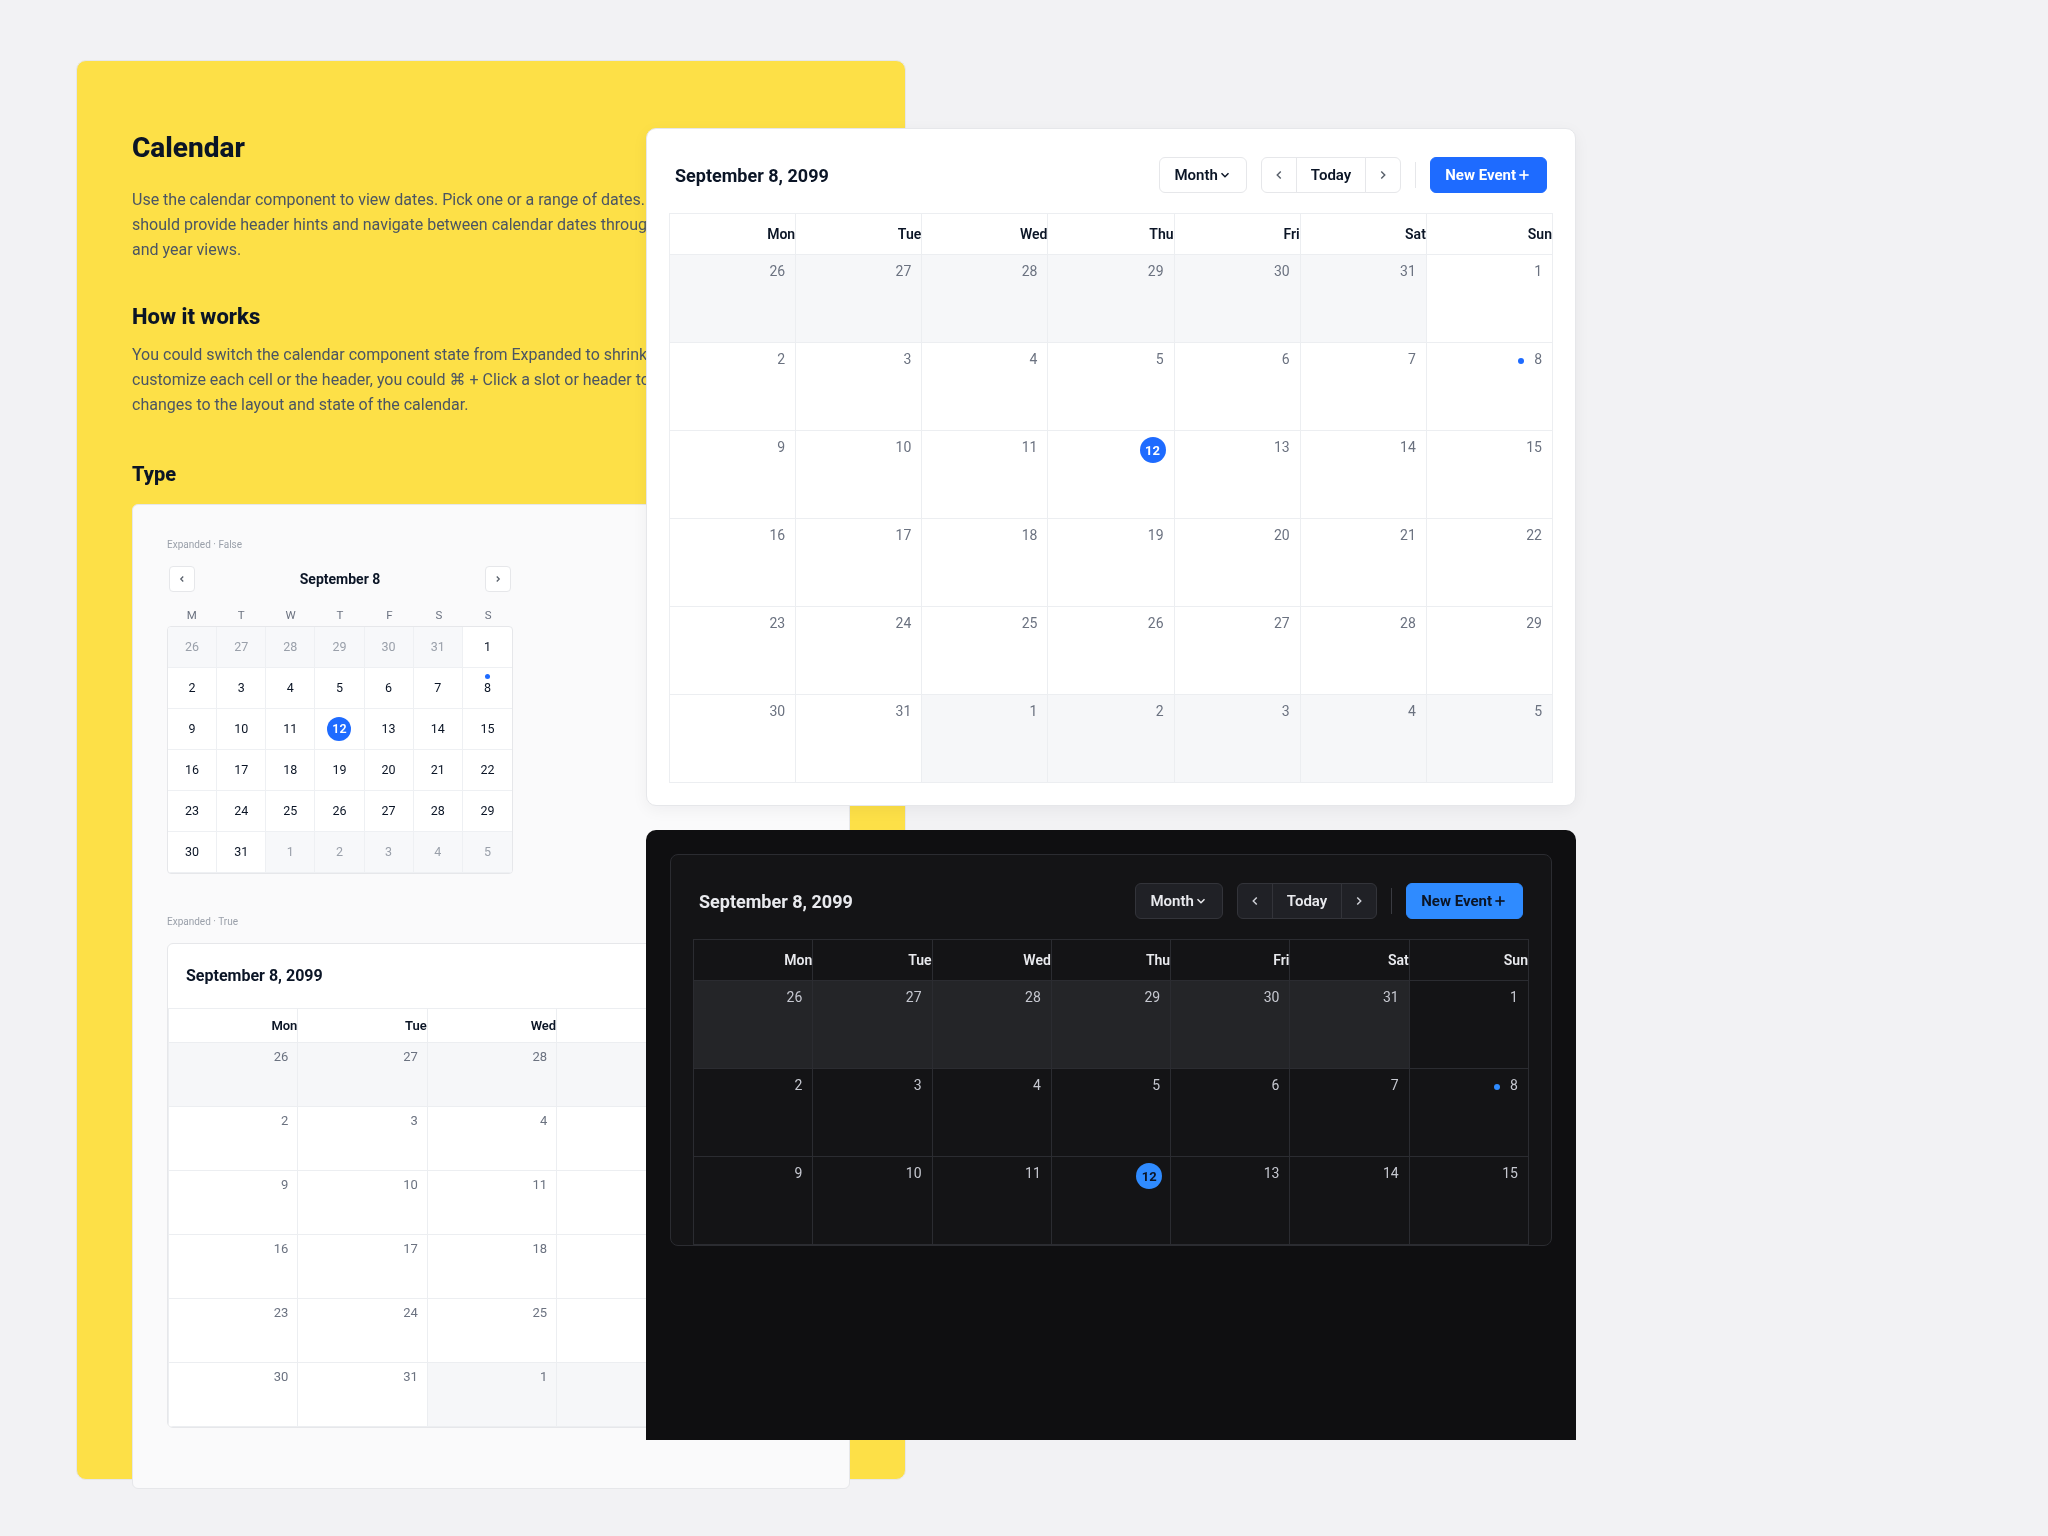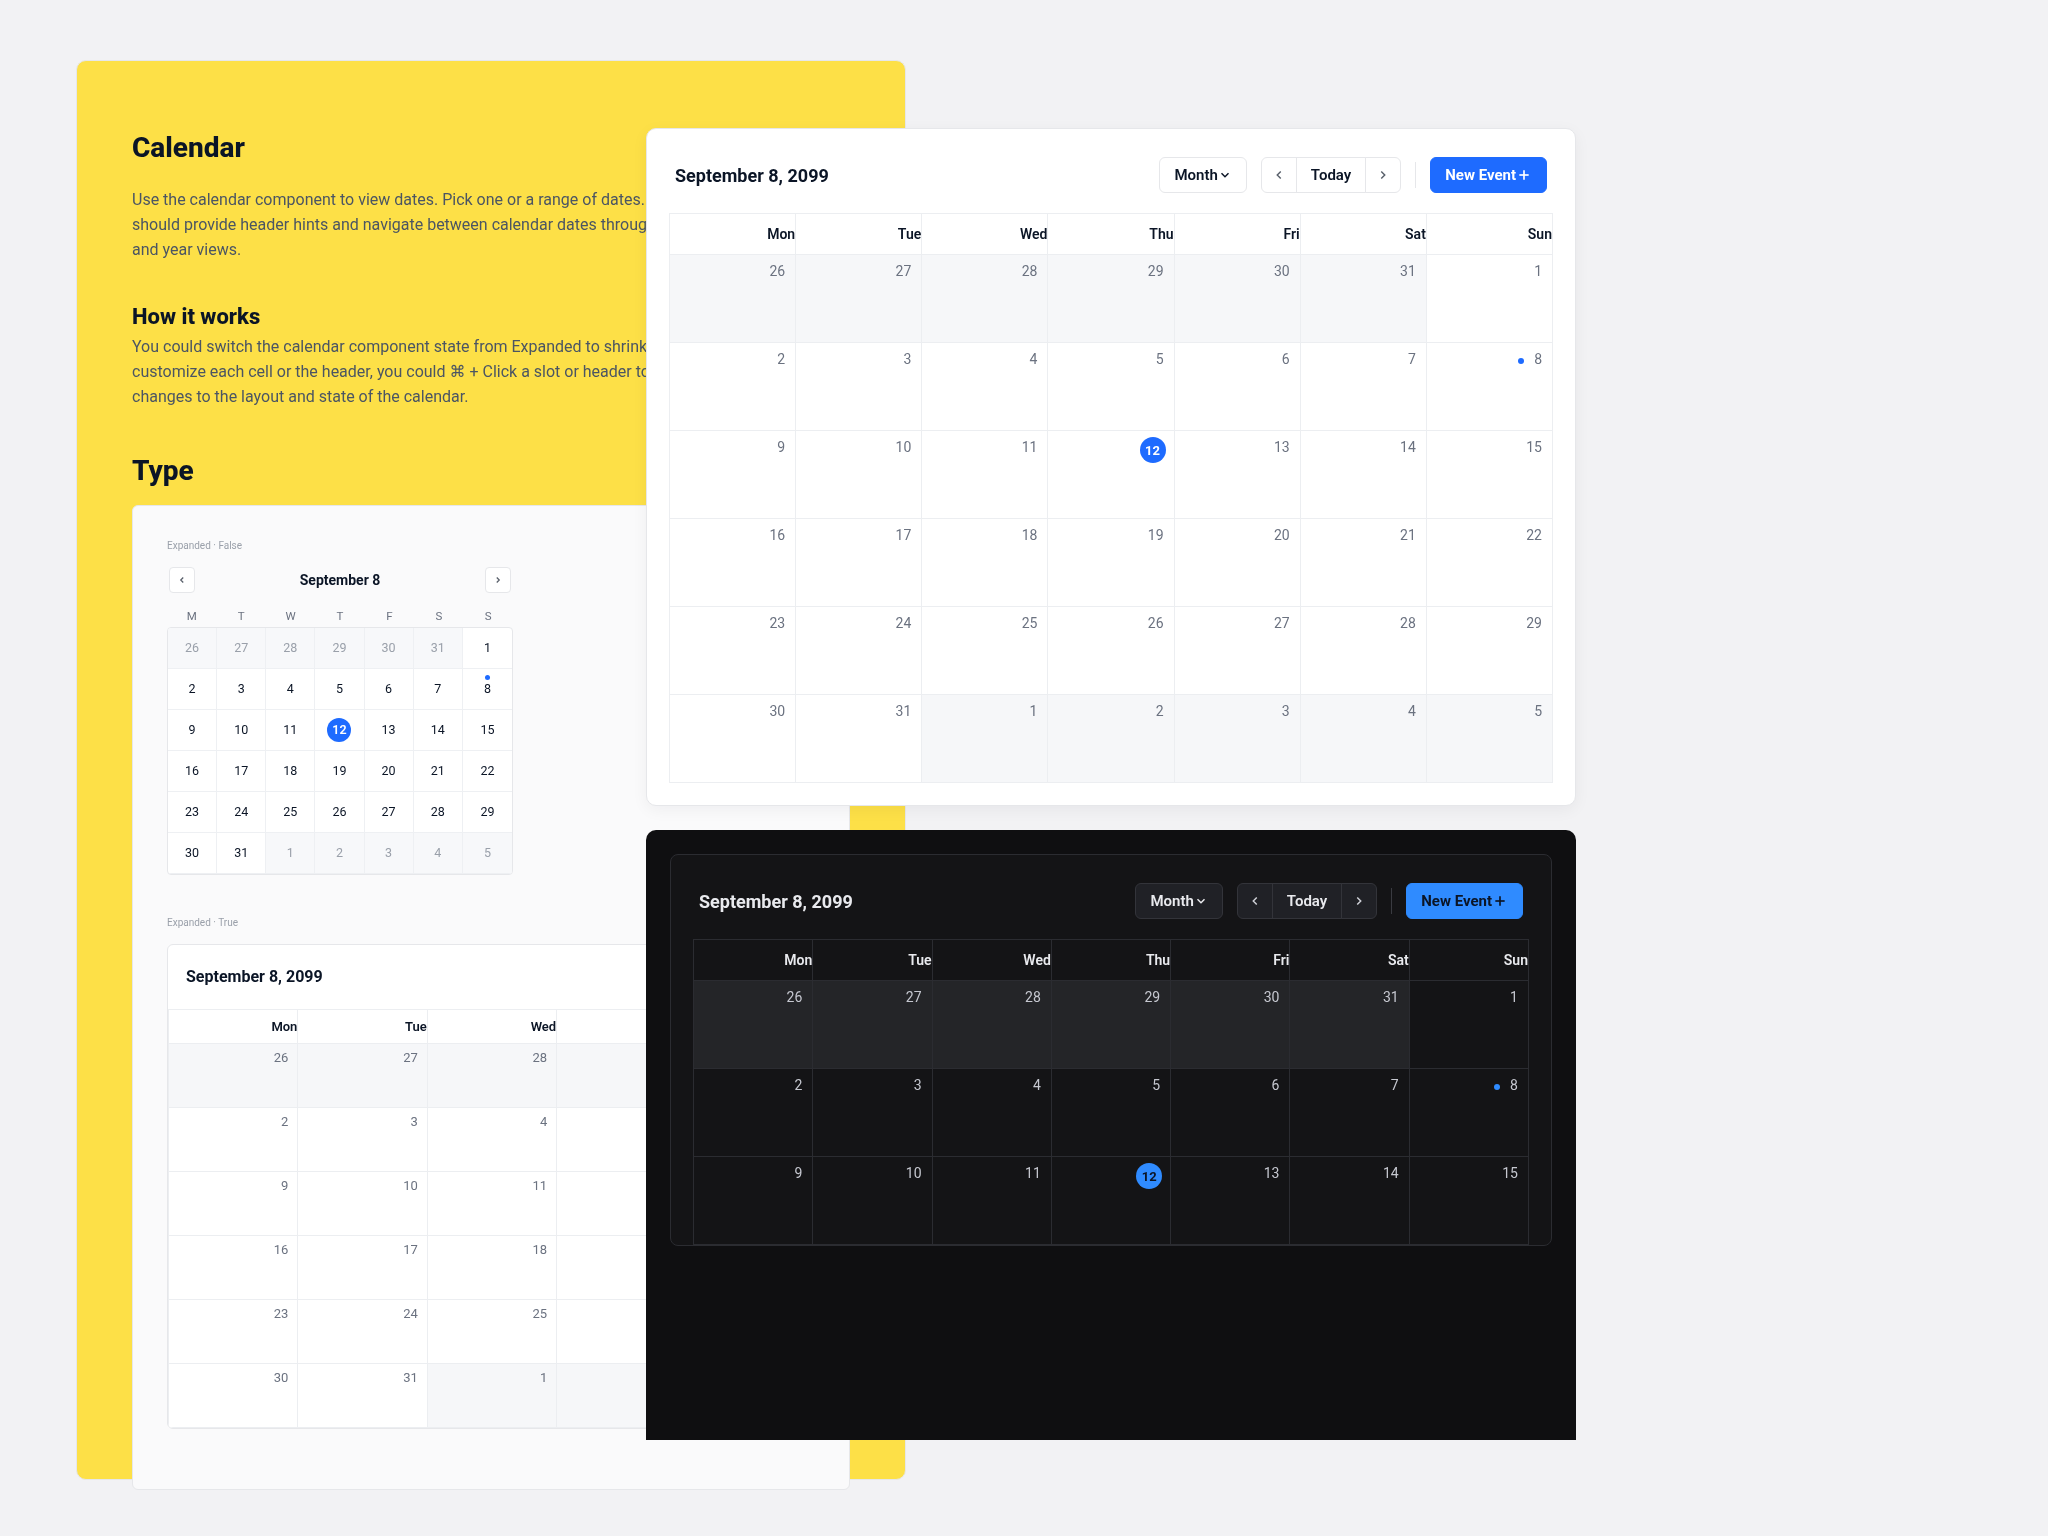--- a/index.html
+++ b/index.html
@@ -20,22 +20,22 @@
     top: 60px;
     width: 830px;
     height: 1420px;
     background: #fde047;
     border-radius: 10px;
     border: 1px solid #e6e7ea;
     padding: 70px 55px 40px 55px;
   }
   .doc-h1 { font-size: 28px; font-weight: 800; color: #0b1526; margin-bottom: 24px; }
   .doc-p  { font-size: 16px; line-height: 1.55; color: #4b5563; margin-bottom: 42px; max-width: 640px; }
-  .doc-h2 { font-size: 22px; font-weight: 800; color: #0b1526; margin-bottom: 6px; }
-  .doc-h3 { font-size: 28px; font-weight: 800; color: #0b1526; margin: 44px 0 18px; }
+  .doc-h2 { font-size: 22px; font-weight: 800; color: #0b1526; margin-bottom: 14px; }
+  .doc-h3 { font-size: 20px; font-weight: 800; color: #0b1526; margin: 44px 0 18px; }
 
   .type-box {
     border: 1px solid #e6e7ea;
     border-radius: 6px;
     background: #fafafb;
     padding: 34px 34px 60px;
   }
   .variant-label {
     font-size: 10px;
     color: #9aa0aa;

